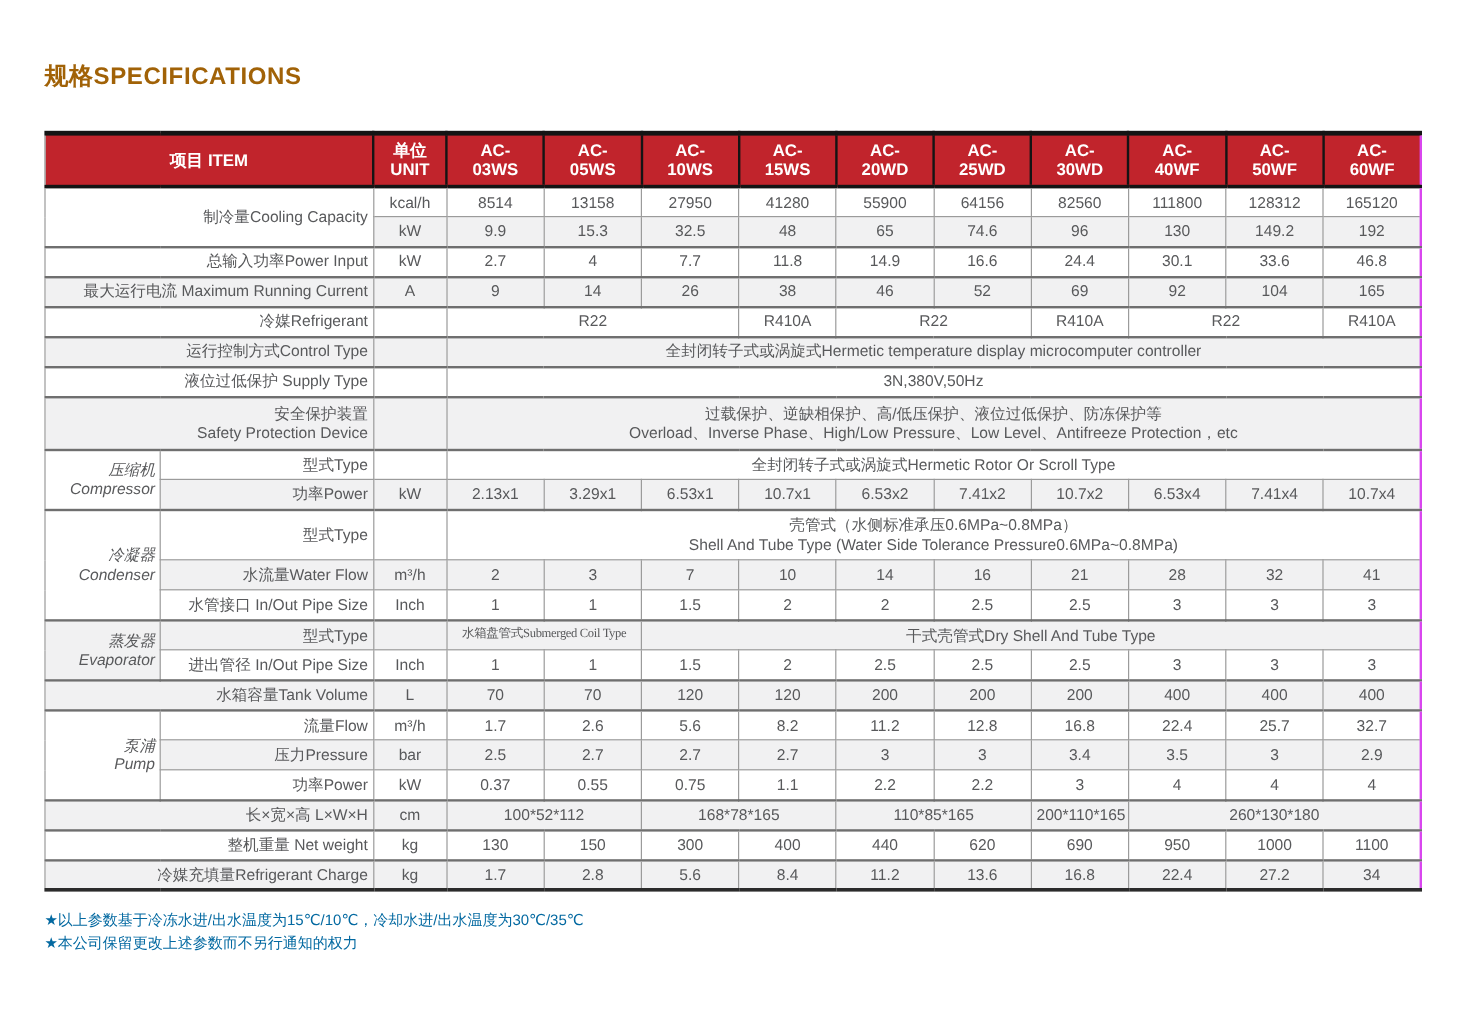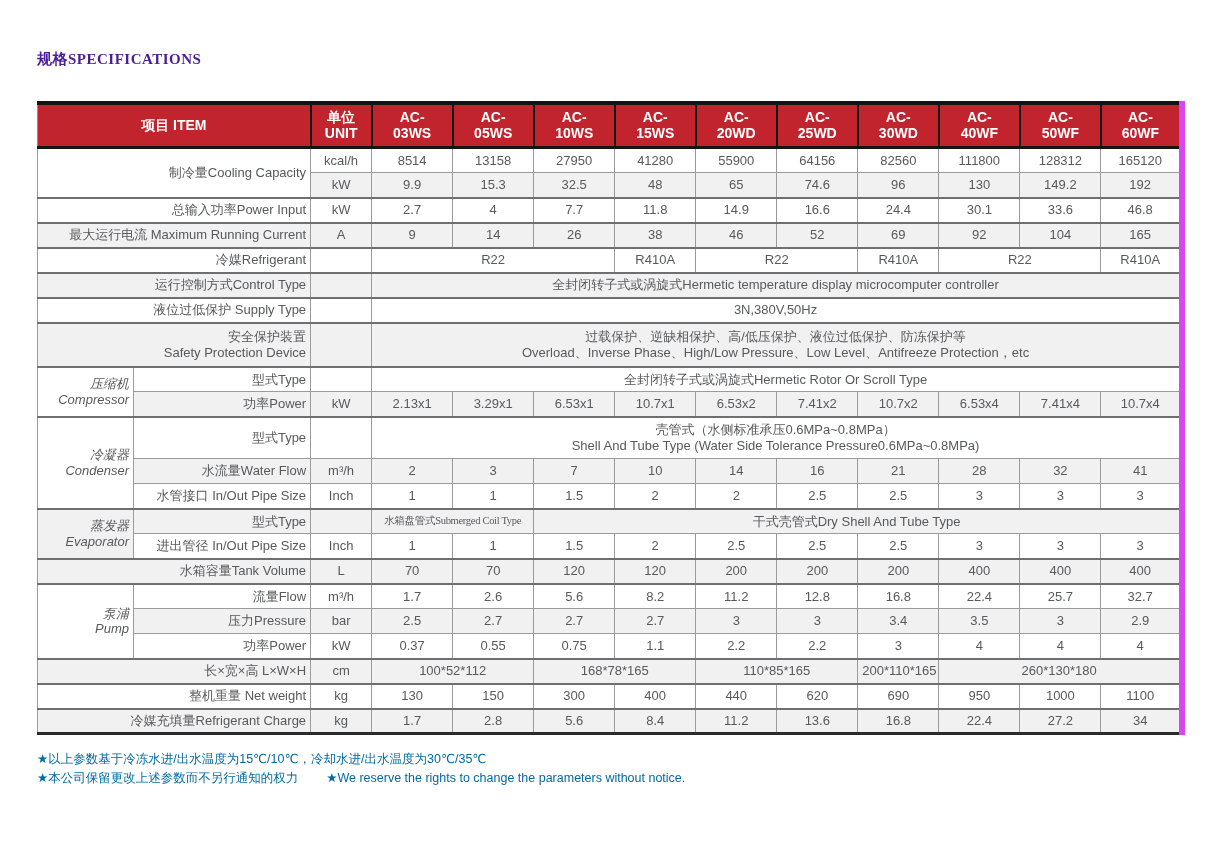--- a/index.html
+++ b/index.html
@@ -5,29 +5,29 @@
   * { margin: 0; padding: 0; box-sizing: border-box; }
   html, body { background: #ffffff; }
   body {
     width: 1219px; height: 842px;
     font-family: "Liberation Sans", "DejaVu Sans", sans-serif;
     color: #58595b;
     overflow: hidden;
   }
   .page { padding: 50px 34px 0 37px; }
   .page-title {
-    font-size: 15px; font-weight: bold; color: #4c1d95;
-    letter-spacing: 0.5px; margin-bottom: 16px; font-family: Liberation Serif, serif;
+    font-size: 20px; font-weight: bold; color: #a16207;
+    letter-spacing: 0.5px; margin-bottom: 16px;
   }
   table.spec {
     border-collapse: collapse; table-layout: fixed;
     width: 1148px;
     border-top: 4px solid #141414;
     border-left: 1px solid #8f8f8f;
-    border-right: 6px solid #d946ef;
+    border-right: 2px solid #d946ef;
     font-size: 13px;
     margin-top: 32px;
   }
   col.c-group { width: 96px; }
   col.c-sub   { width: 177px; }
   col.c-unit  { width: 61px; }
   col.c-model { width: 81px; }
   thead th {
     background: #c1242c; color: #ffffff;
     font-size: 14px; font-weight: bold; line-height: 1.15;
@@ -415,16 +415,15 @@
           <td colspan="1">27.2</td>
           <td colspan="1">34</td>
         </tr>
       </tbody>
   </table>
 
   <div class="footnotes">
     <div>★以上参数基于冷冻水进/出水温度为15℃/10℃，冷却水进/出水温度为30℃/35℃</div>
     <div class="fn-row">
       <span>★本公司保留更改上述参数而不另行通知的权力</span>
-      <span>★We reserve the rights to change the parameters without notice.</span>
     </div>
   </div>
 </div>
 
 </body></html>

